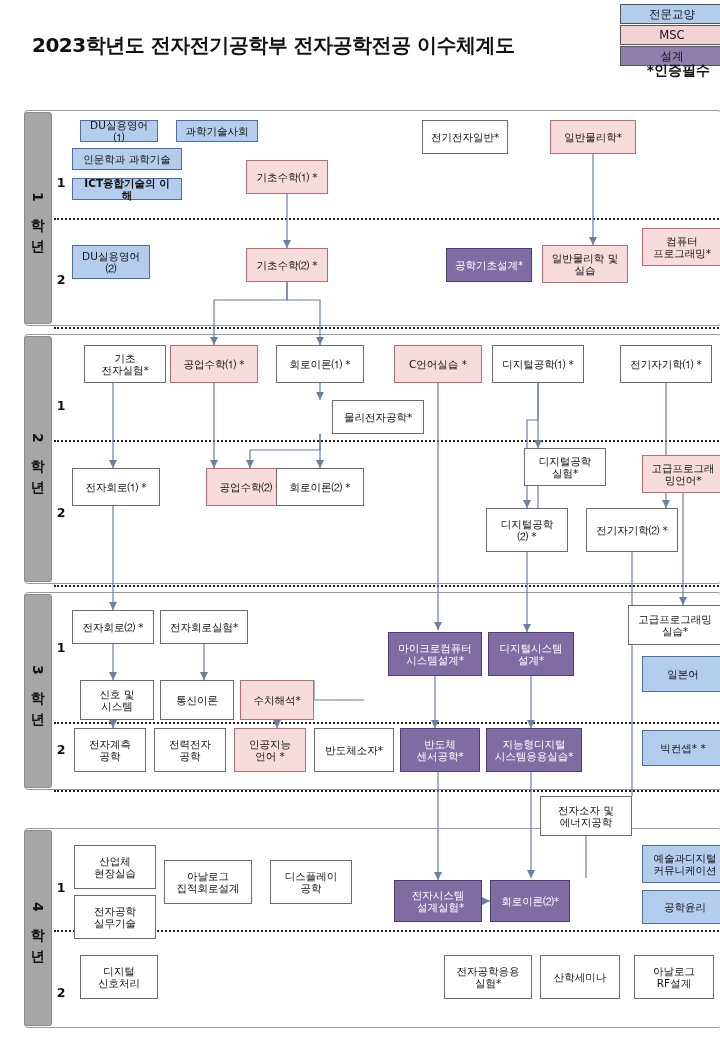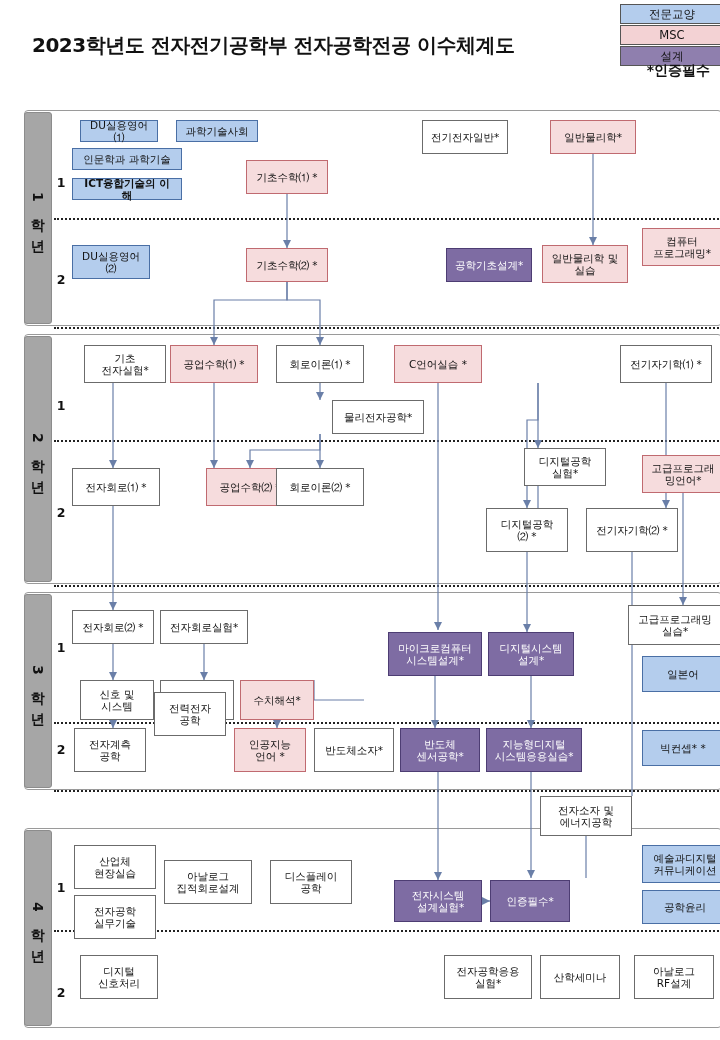--- a/index.html
+++ b/index.html
@@ -189,20 +189,21 @@
   <div class="box b-design" style="left:434px;top:248px;width:86px;height:34px;">공학기초설계*</div>
   <div class="box b-msc" style="left:530px;top:245px;width:86px;height:38px;">일반물리학 및
 실습</div>
   <div class="box b-msc" style="left:630px;top:228px;width:80px;height:38px;">컴퓨터
 프로그래밍*</div>
   <div class="box b-plain" style="left:72px;top:345px;width:82px;height:38px;">기초
 전자실험*</div>
   <div class="box b-msc" style="left:158px;top:345px;width:88px;height:38px;">공업수학⑴ *</div>
   <div class="box b-plain" style="left:264px;top:345px;width:88px;height:38px;">회로이론⑴ *</div>
   <div class="box b-msc" style="left:382px;top:345px;width:88px;height:38px;">C언어실습 *</div>
+  <div class="box b-plain" style="left:480px;top:345px;width:92px;height:38px;">디지털공학⑴ *</div>
   <div class="box b-plain" style="left:608px;top:345px;width:92px;height:38px;">전기자기학⑴ *</div>
   <div class="box b-plain" style="left:320px;top:400px;width:92px;height:34px;">물리전자공학*</div>
   <div class="box b-plain" style="left:60px;top:468px;width:88px;height:38px;">전자회로⑴ *</div>
   <div class="box b-msc" style="left:194px;top:468px;width:88px;height:38px;">공업수학⑵ *</div>
   <div class="box b-plain" style="left:264px;top:468px;width:88px;height:38px;">회로이론⑵ *</div>
   <div class="box b-plain" style="left:512px;top:448px;width:82px;height:38px;">디지털공학
 실험*</div>
   <div class="box b-msc" style="left:630px;top:455px;width:82px;height:38px;">고급프로그래
 밍언어*</div>
   <div class="box b-plain" style="left:474px;top:508px;width:82px;height:44px;">디지털공학
@@ -216,21 +217,21 @@
 시스템설계*</div>
   <div class="box b-design" style="left:476px;top:632px;width:86px;height:44px;">디지털시스템
 설계*</div>
   <div class="box b-plain" style="left:68px;top:680px;width:74px;height:40px;">신호 및
 시스템</div>
   <div class="box b-plain" style="left:148px;top:680px;width:74px;height:40px;">통신이론</div>
   <div class="box b-msc" style="left:228px;top:680px;width:74px;height:40px;">수치해석*</div>
   <div class="box b-major" style="left:630px;top:656px;width:82px;height:36px;">일본어</div>
   <div class="box b-plain" style="left:62px;top:728px;width:72px;height:44px;">전자계측
 공학</div>
-  <div class="box b-plain" style="left:142px;top:692px;width:72px;height:44px;">전력전자
+  <div class="box b-plain" style="left:142px;top:728px;width:72px;height:44px;">전력전자
 공학</div>
   <div class="box b-msc" style="left:222px;top:728px;width:72px;height:44px;">인공지능
 언어 *</div>
   <div class="box b-plain" style="left:302px;top:728px;width:80px;height:44px;">반도체소자*</div>
   <div class="box b-design" style="left:388px;top:728px;width:80px;height:44px;">반도체
 센서공학*</div>
   <div class="box b-design" style="left:474px;top:728px;width:96px;height:44px;">지능형디지털
 시스템응용실습*</div>
   <div class="box b-major" style="left:630px;top:730px;width:82px;height:36px;">빅컨셉* *</div>
   <div class="box b-plain" style="left:528px;top:796px;width:92px;height:40px;">전자소자 및
@@ -238,21 +239,21 @@
   <div class="box b-plain" style="left:62px;top:845px;width:82px;height:44px;">산업체
 현장실습</div>
   <div class="box b-plain" style="left:152px;top:860px;width:88px;height:44px;">아날로그
 집적회로설계</div>
   <div class="box b-plain" style="left:258px;top:860px;width:82px;height:44px;">디스플레이
 공학</div>
   <div class="box b-plain" style="left:62px;top:895px;width:82px;height:44px;">전자공학
 실무기술</div>
   <div class="box b-design" style="left:382px;top:880px;width:88px;height:42px;text-align:right;">전자시스템
 설계실험*</div>
-  <div class="box b-design" style="left:478px;top:880px;width:80px;height:42px;">인증필수*</div>
+  <div class="box b-design" style="left:478px;top:880px;width:80px;height:42px;">회로이론⑵*</div>
   <div class="box b-major" style="left:630px;top:845px;width:86px;height:38px;">예술과디지털
 커뮤니케이션</div>
   <div class="box b-major" style="left:630px;top:890px;width:86px;height:34px;">공학윤리</div>
   <div class="box b-plain" style="left:68px;top:955px;width:78px;height:44px;">디지털
 신호처리</div>
   <div class="box b-plain" style="left:432px;top:955px;width:88px;height:44px;">전자공학응용
 실험*</div>
   <div class="box b-plain" style="left:528px;top:955px;width:80px;height:44px;">산학세미나</div>
   <div class="box b-plain" style="left:622px;top:955px;width:80px;height:44px;">아날로그
 RF설계</div>

